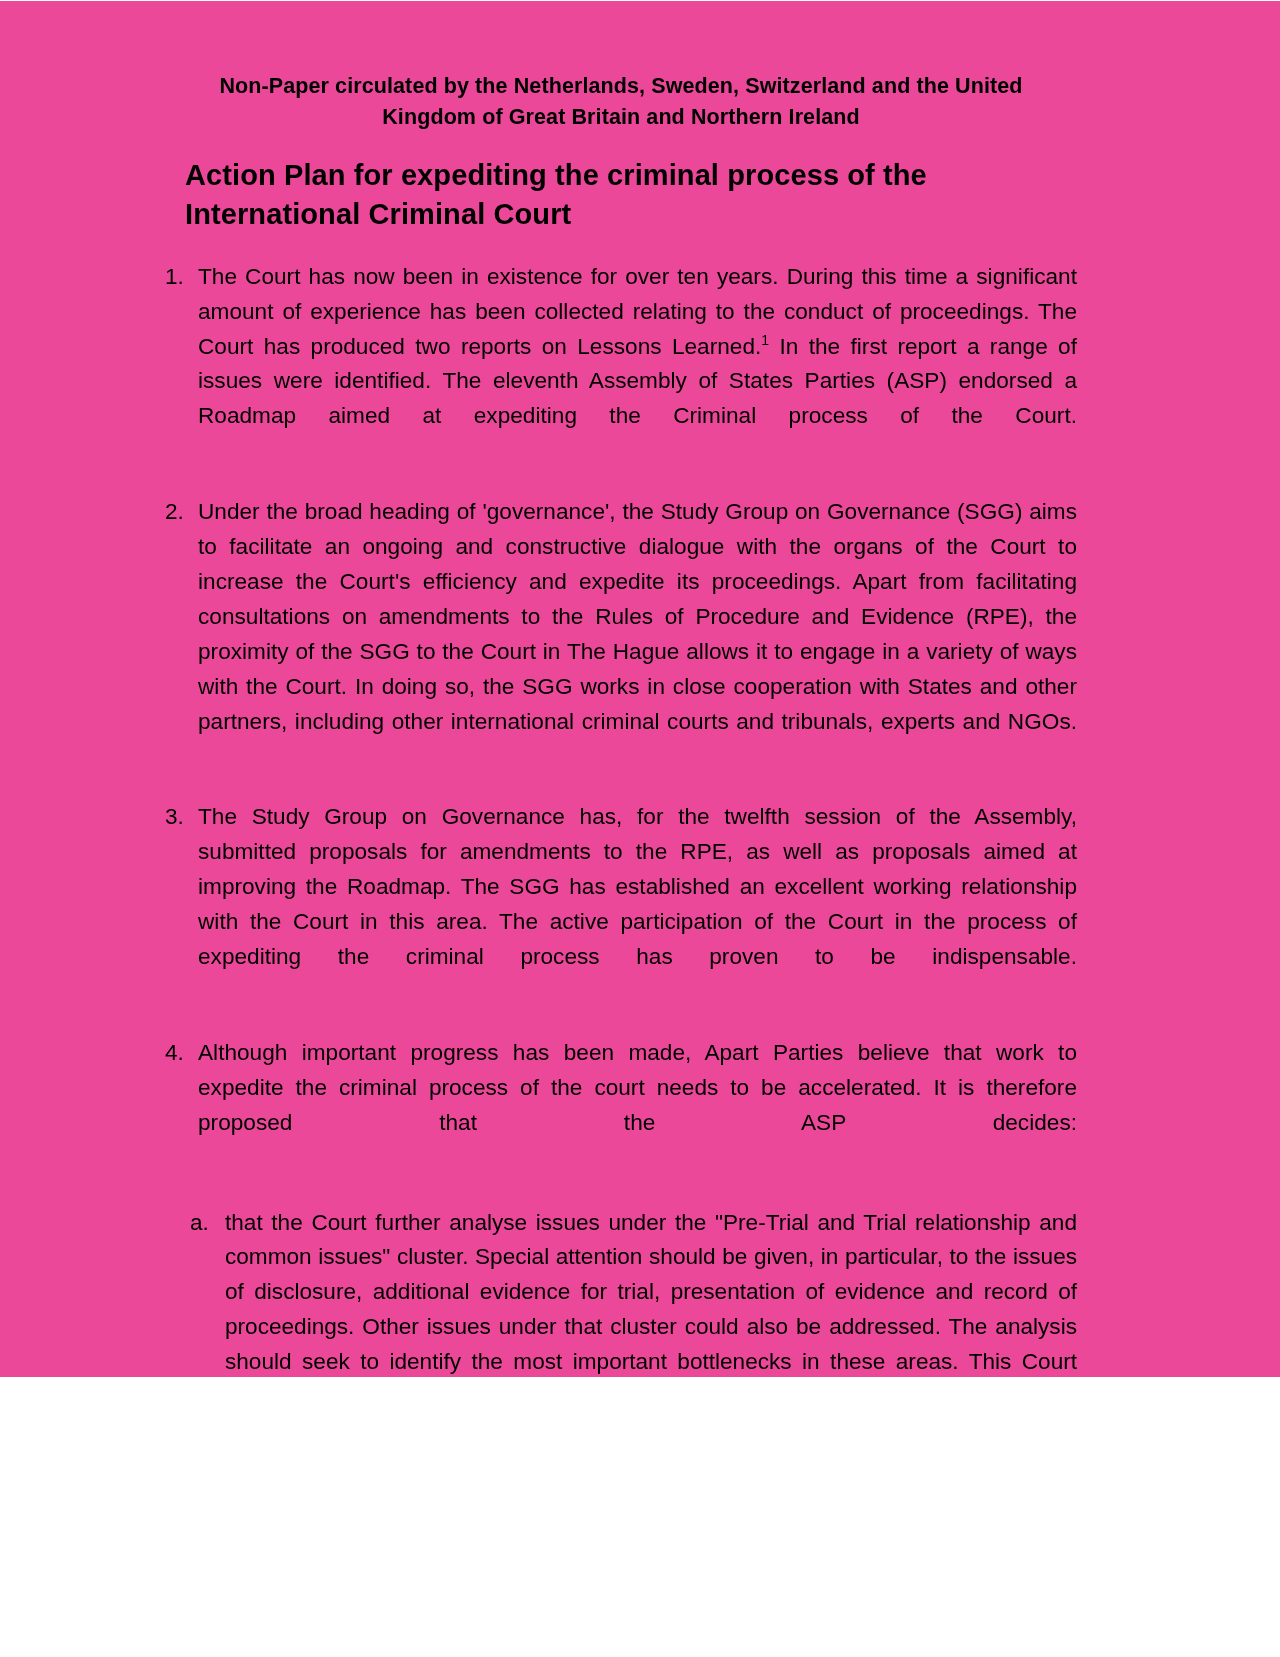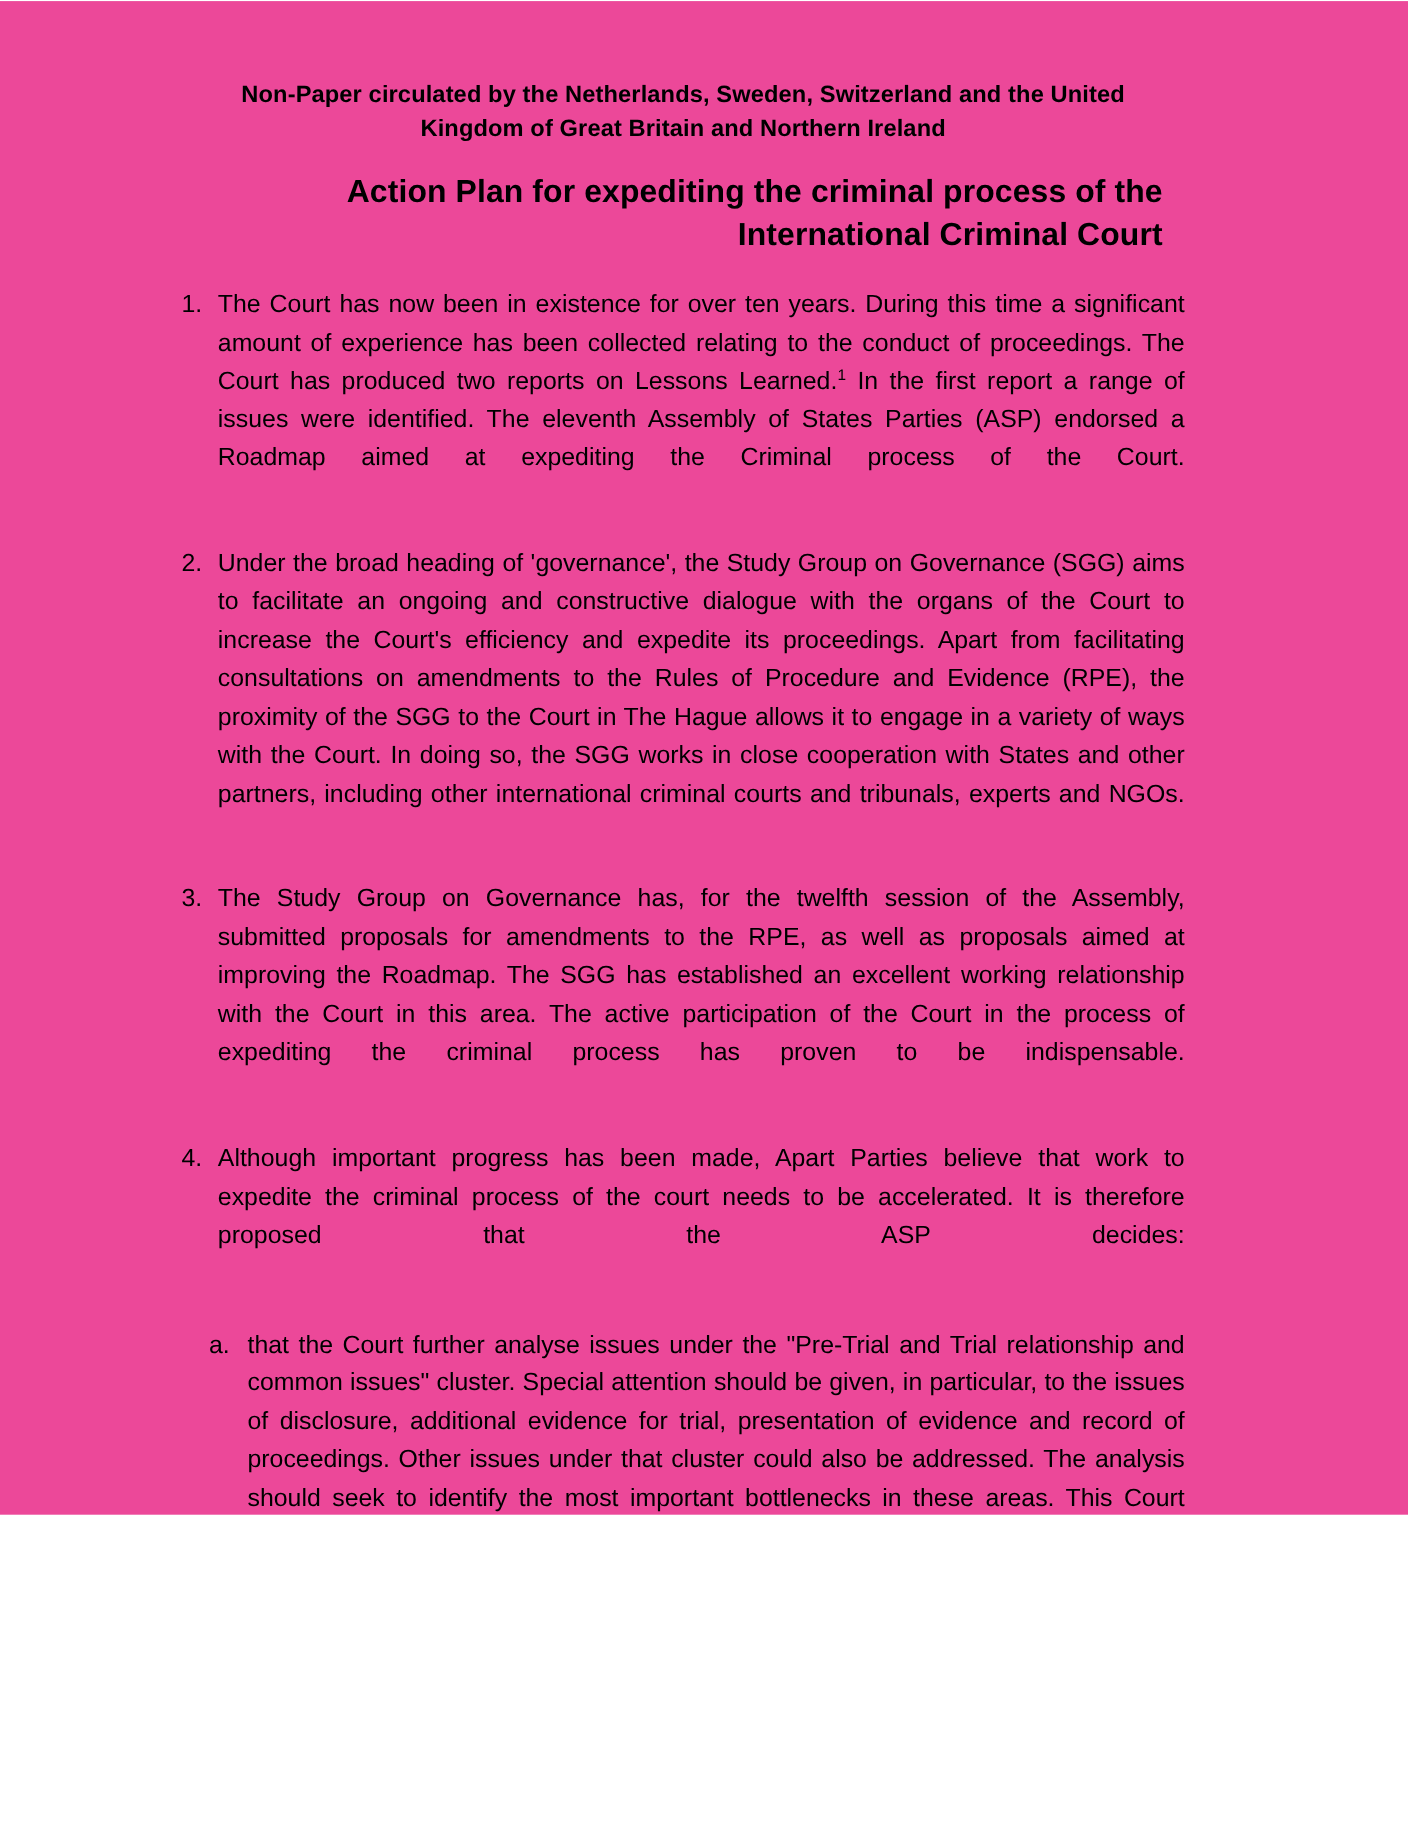--- a/index.html
+++ b/index.html
@@ -34,21 +34,21 @@
     text-align: center;
     font-weight: bold;
     font-size: 21.5px;
     line-height: 1.42;
     letter-spacing: 0.1px;
     padding-left: 10px;
     padding-right: 10px;
   }
   .doc-title {
     margin-top: 24px;
-    text-align: right;
+    text-align: left;
     font-weight: bold;
     font-size: 29px;
     line-height: 1.34;
     letter-spacing: 0.1px;
     padding-left: 20px;
     padding-right: 20px;
   }
 
   
   .clause-list {

